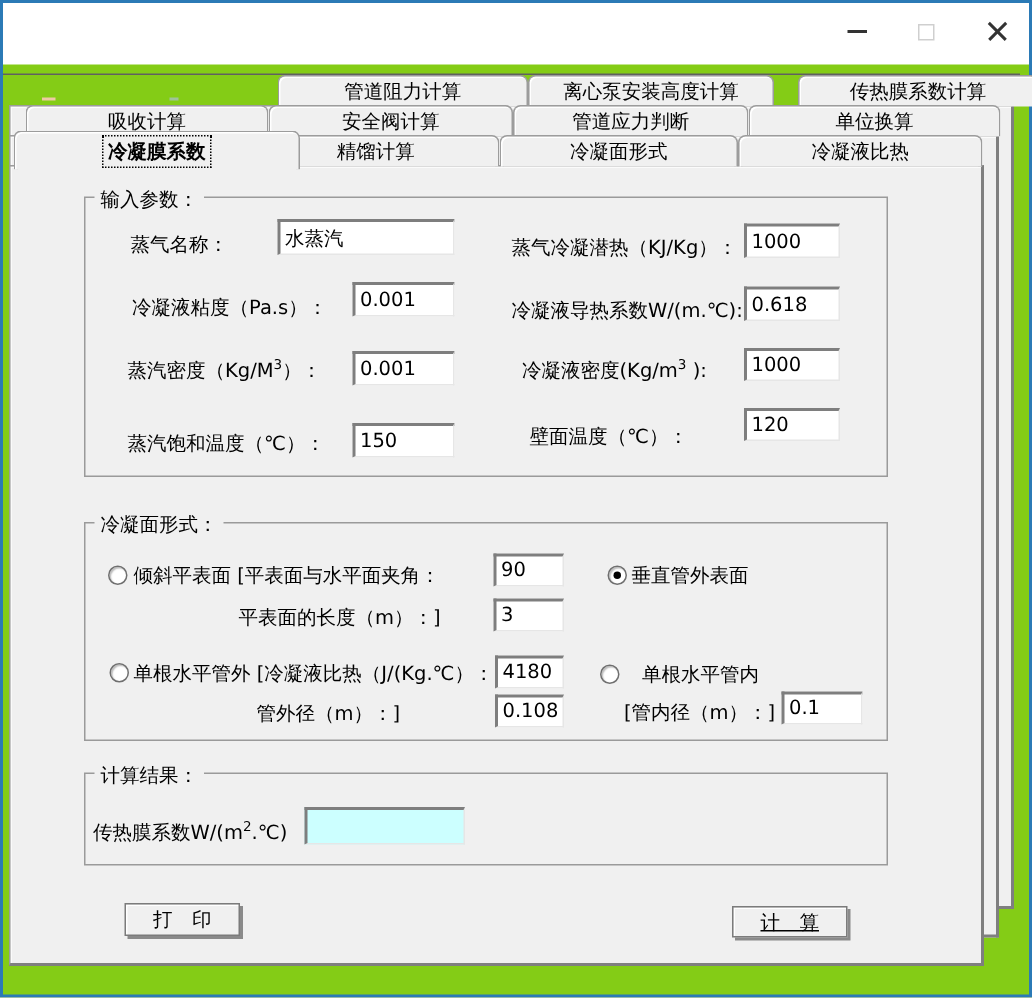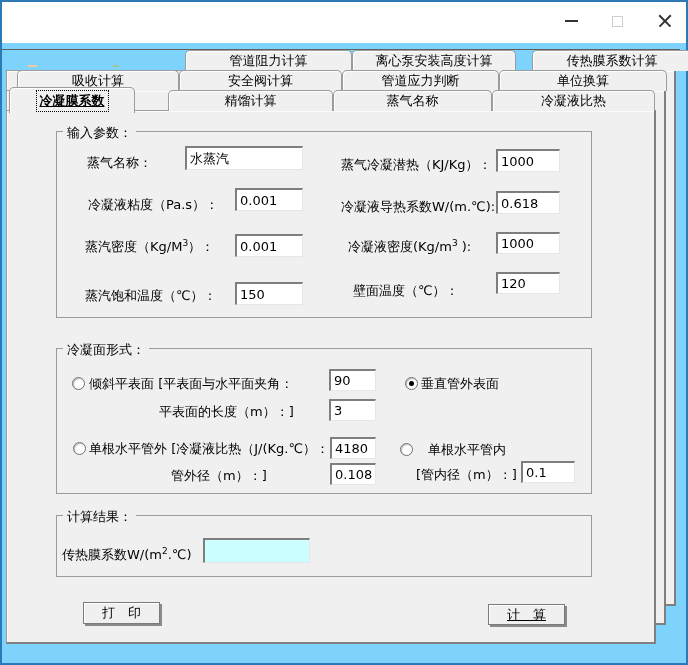--- a/index.html
+++ b/index.html
@@ -1,20 +1,20 @@
 <!DOCTYPE html>
 <html><head>
 <meta charset="utf-8">
 <style>
   * { box-sizing: border-box; margin: 0; padding: 0; }
   html,body { background:#cccccc; }
   body { font-family: "DejaVu Sans", sans-serif; }
   .window {
     position: relative; width: 688px; height: 665px;
-    background: #7dd3fc; overflow: hidden;
+    background: #84cc16; overflow: hidden;
     box-shadow: inset 0 0 0 2px #2b7ab6;
     font-size: 13px; color: #000;
   }
   .titlebar { position:absolute; left:2px; top:2px; width:684px; height:41px; background:#ffffff; }
   .wbtn { position:absolute; top:4px; width:34px; height:30px; display:flex; align-items:center; justify-content:center; background:transparent; }
   .icon-min { width:13px; height:2px; background:#333; }
   .icon-max { width:11px; height:11px; border:1px solid #cfcfcf; background:#fff; }
   .icon-close { position:relative; width:14px; height:14px; }
   .icon-close::before, .icon-close::after {
     content:""; position:absolute; left:-1px; top:6px; width:16px; height:1.6px; background:#333;
@@ -106,28 +106,28 @@
   <div class="tab" style="left:179px; top:70px; width:163px;">
     <span>安全阀计算</span>
   </div>
   <div class="tab" style="left:499px; top:70px; width:168px;">
     <span>单位换算</span>
   </div>
   <div class="tab" style="left:342px; top:70px; width:157px;">
     <span>管道应力判断</span>
   </div>
 
-  <div class="tab sel" style="left:9px; width:126px;text-decoration:underline;">
+  <div class="tab sel" style="left:9px; width:191px;">
     <span class="focusbox">冷凝膜系数</span>
   </div>
   <div class="tab" style="left:168px; top:90px; width:165px;">
     <span>精馏计算</span>
   </div>
   <div class="tab" style="left:333px; top:90px; width:159px;">
-    <span>蒸气名称</span>
+    <span>冷凝面形式</span>
   </div>
   <div class="tab" style="left:492px; top:90px; width:163px;">
     <span>冷凝液比热</span>
   </div>
 
   <div class="group" style="left:56px; top:131px; width:536px; height:187px;">
     <span class="gtitle">输入参数：</span>
   </div>
 
   <span class="lbl" style="left:87px; top:154px;">蒸气名称：</span>

